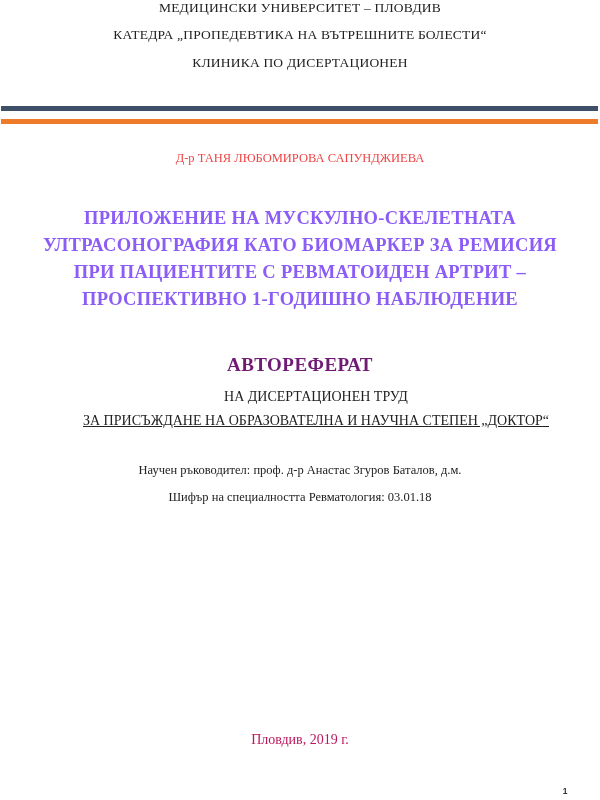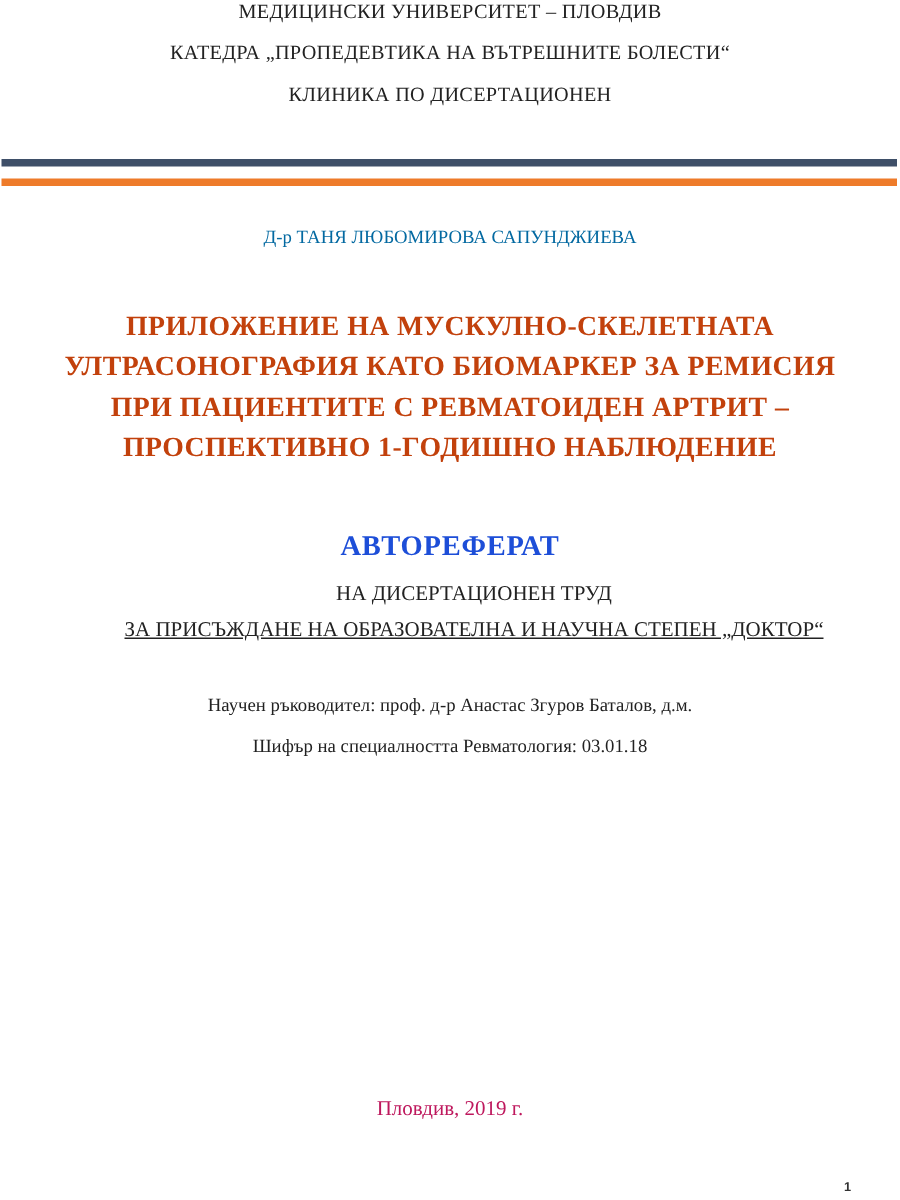--- a/index.html
+++ b/index.html
@@ -43,40 +43,40 @@
     }
     #bar-orange {
       top: 119px;
       height: 5px;
       background: #ee7b2a;
     }
 
     #author {
       top: 151px;
       font-size: 12.5px;
-      color: #0369a1;
+      color: #ef4444;
     }
 
     .title {
       font-weight: bold;
       font-size: 18.5px;
       letter-spacing: 0.3px;
-      color: #c2410c;
+      color: #8b5cf6;
     }
     #title1 { top: 208px; }
     #title2 { top: 235px; }
     #title3 { top: 262px; }
     #title4 { top: 289px; }
 
     #abstract-heading {
       top: 354px;
       font-weight: bold;
       font-size: 19px;
       letter-spacing: 0.5px;
-      color: #1d4ed8;
+      color: #701a75;
     }
     .small-caps {
       font-size: 14px;
       color: #222;
       margin-left: 16px;
     }
     #sub1 { top: 389px; }
     #sub2 { top: 413px; text-decoration: underline; }
 
     .info {

